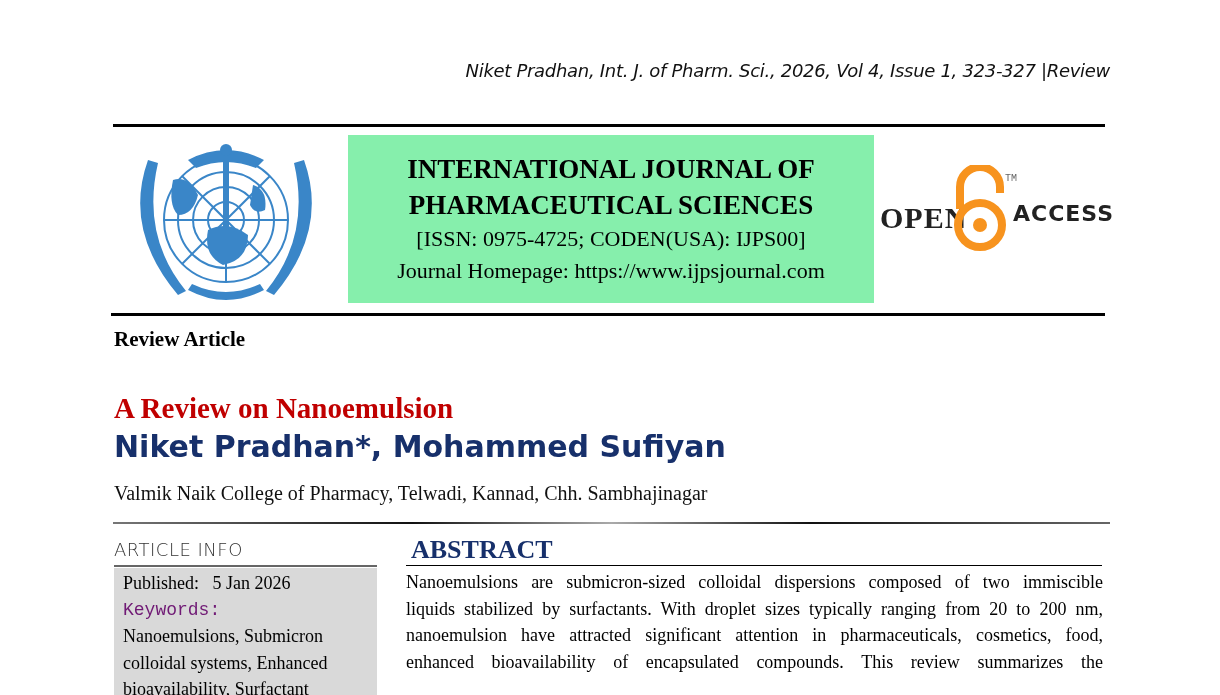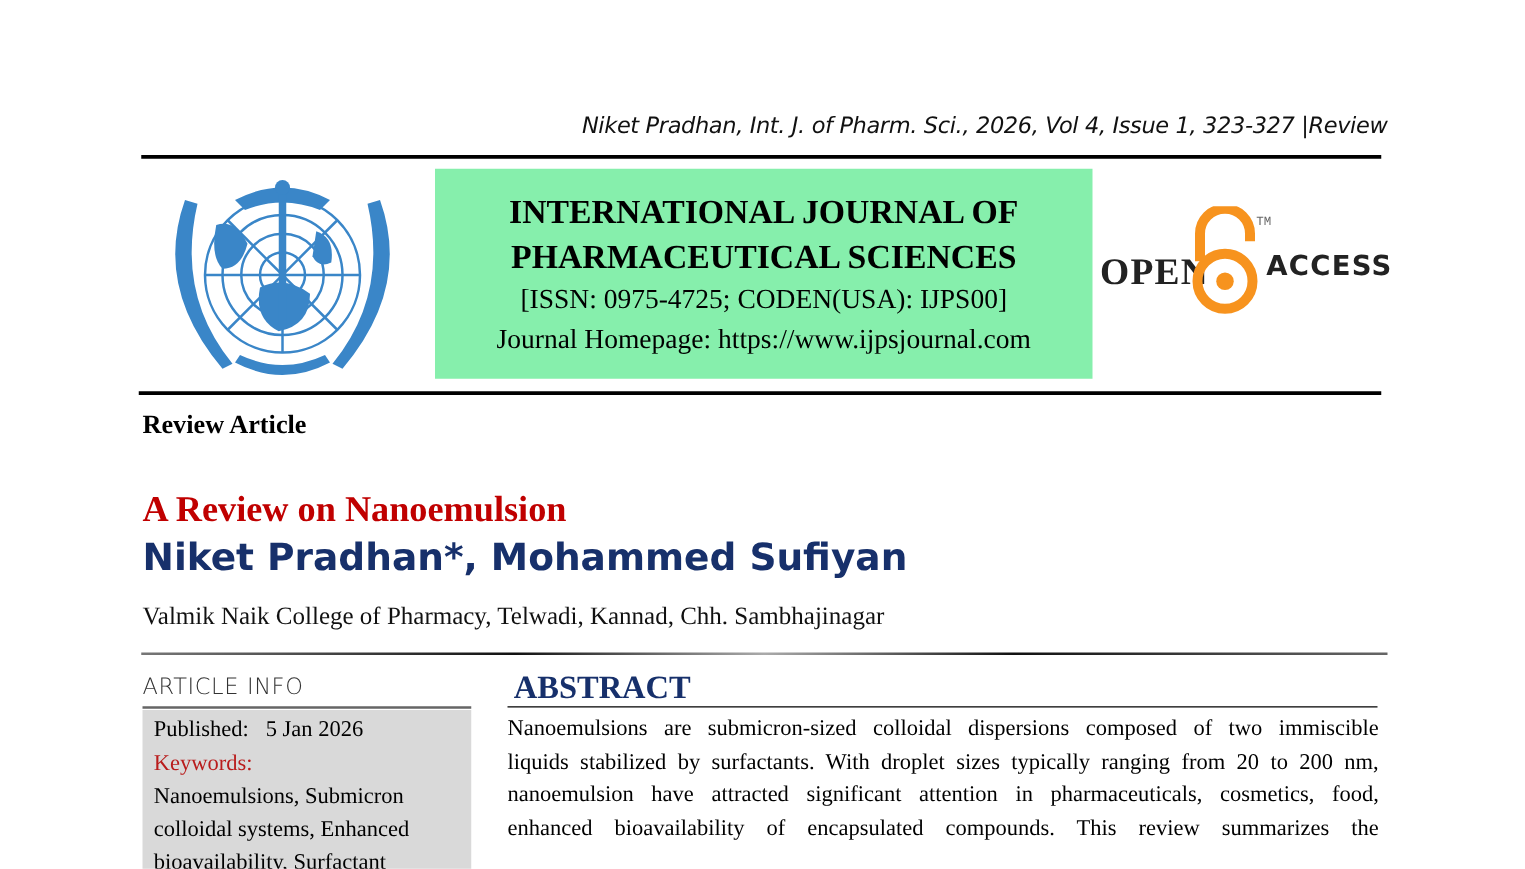--- a/index.html
+++ b/index.html
@@ -1,34 +1,34 @@
 <!DOCTYPE html>
 <html><head>
 <meta charset="utf-8">
 <style>
   html, body { margin:0; padding:0; background:#ffffff; }
   body { width:1220px; height:695px; position:relative; overflow:hidden; font-family:"Liberation Serif", serif; color:#000; }
   .abs { position:absolute; }
-  .citation { left:0; width:1110px; top:90px; text-align:right; font-family:"DejaVu Sans", sans-serif; font-style:italic; font-size:18px; color:#111; letter-spacing:-0.3px; }
+  .citation { left:0; width:1110px; top:60px; text-align:right; font-family:"DejaVu Sans", sans-serif; font-style:italic; font-size:18px; color:#111; letter-spacing:-0.3px; }
   .rule-top { left:113px; top:124px; width:992px; height:3px; background:#000; }
   .rule-bot { left:111px; top:313px; width:994px; height:3px; background:#000; }
   .logo { left:128px; top:140px; width:196px; height:165px; }
   .title-box { left:348px; top:135px; width:526px; height:168px; background:#86efac; text-align:center; }
   .title-box .t1 { font-weight:bold; font-size:27px; line-height:36px; margin-top:16px; }
   .title-box .t2 { font-size:22px; line-height:32px; }
   .oa { left:880px; top:165px; width:230px; height:90px; }
   .review-label { left:114px; top:327px; font-weight:bold; font-size:21px; }
   .article-title { left:114px; top:392px; font-weight:bold; font-size:29px; color:#c00000; }
   .authors { left:114px; top:429px; font-family:"DejaVu Sans", sans-serif; font-weight:bold; font-size:30px; color:#17306b; }
   .affil { left:114px; top:482px; font-size:20px; color:#111; }
   .rule-mid { left:113px; top:522px; width:997px; height:2px; background:linear-gradient(90deg,#777,#111 30%,#aaa 50%,#111 70%,#666); }
   .ai-head { left:114px; top:539px; font-family:"DejaVu Sans", sans-serif; font-size:18px; color:#333; letter-spacing:0.5px; font-weight:300; }
   .ai-rule { left:114px; top:565px; width:263px; height:2px; background:#666; }
   .ai-box { left:114px; top:568px; width:263px; height:140px; background:#d9d9d9; padding:2px 9px; box-sizing:border-box; font-size:18px; line-height:26.5px; }
-  .ai-box .kw { color:#b91c1c; }
+  .ai-box .kw { color:#701a75;font-family:Liberation Mono, monospace; }
   .abs-head { left:411px; top:535px; font-weight:bold; font-size:26px; color:#17306b; }
   .abs-rule { left:406px; top:565px; width:696px; height:1px; background:#000; }
   .abs-text { left:406px; top:569px; width:697px; font-size:18px; line-height:26.5px; text-align:justify; }
 </style>
 </head>
 <body>
 
 <div class="abs citation">Niket Pradhan, Int. J. of Pharm. Sci., 2026, Vol 4, Issue 1, 323-327 |Review</div>
 <div class="abs rule-top"></div>
 

